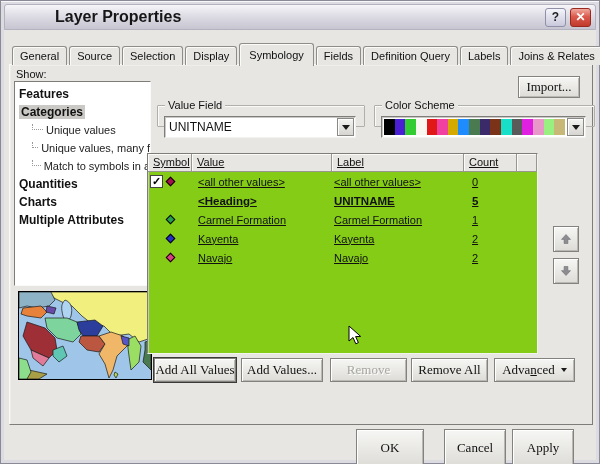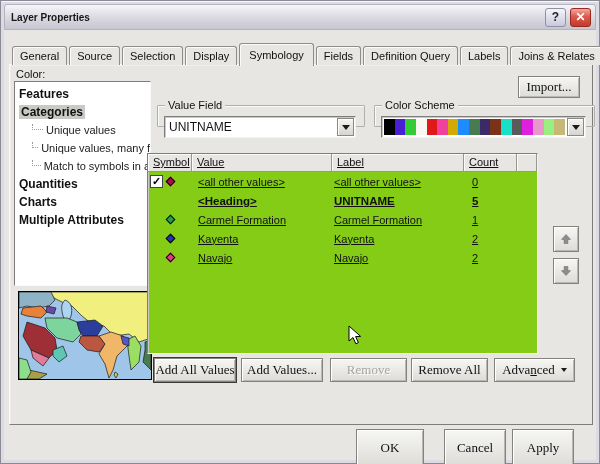--- a/index.html
+++ b/index.html
@@ -13,21 +13,21 @@
     position:absolute; inset:0; background:#DCDBE2;
     border:1px solid #8A8996; box-shadow:inset 0 1px 0 #F8F8FA;
   }
   
   .titlebar{
     position:absolute; left:3px; top:3px; right:3px; height:26px;
     background:linear-gradient(180deg,#F6F5F8 0%,#DEDDE5 45%,#C6C5D1 100%);
     border:1px solid #B3B2BF; border-radius:3px 3px 0 0;
     display:flex; align-items:center;
   }
-  .title{ flex:1; font-size:10px; font-weight:bold; padding-left:6px; color:#161616; }
+  .title{ flex:1; font-size:16px; font-weight:bold; padding-left:6px; color:#161616;margin-left:44px; }
   .tb-btn{
     width:21px; height:19px; margin-right:4px; border-radius:3px;
     display:flex; align-items:center; justify-content:center;
     font-weight:bold; font-size:12px; cursor:default;
   }
   .help-btn{ background:linear-gradient(#F4F4FA,#C9C9DC); border:1px solid #8F8FA8; color:#222; }
   .close-btn{ background:linear-gradient(#F0A99F 0%,#DA5A4C 45%,#C13A2E 100%); border:1px solid #99281E; color:#fff; }
   
   .dlg{ position:absolute; left:3px; top:29px; right:3px; bottom:3px; background:#E7E6E3; }
   
@@ -168,21 +168,21 @@
       <div class="tab">Display</div>
       <div class="tab selected">Symbology</div>
       <div class="tab">Fields</div>
       <div class="tab">Definition Query</div>
       <div class="tab">Labels</div>
       <div class="tab">Joins &amp; Relates</div>
     </div>
 
   <div class="tabpage">
 
-    <div class="show-label">Color:</div>
+    <div class="show-label">Show:</div>
     <div class="tree">
         <div class="tree-item bold">
           <span class="tree-label">Features</span>
         </div>
         <div class="tree-item bold">
           <span class="tree-label selected">Categories</span>
         </div>
         <div class="tree-item child">
           <span class="tree-line"></span>
           <span class="tree-label">Unique values</span>

